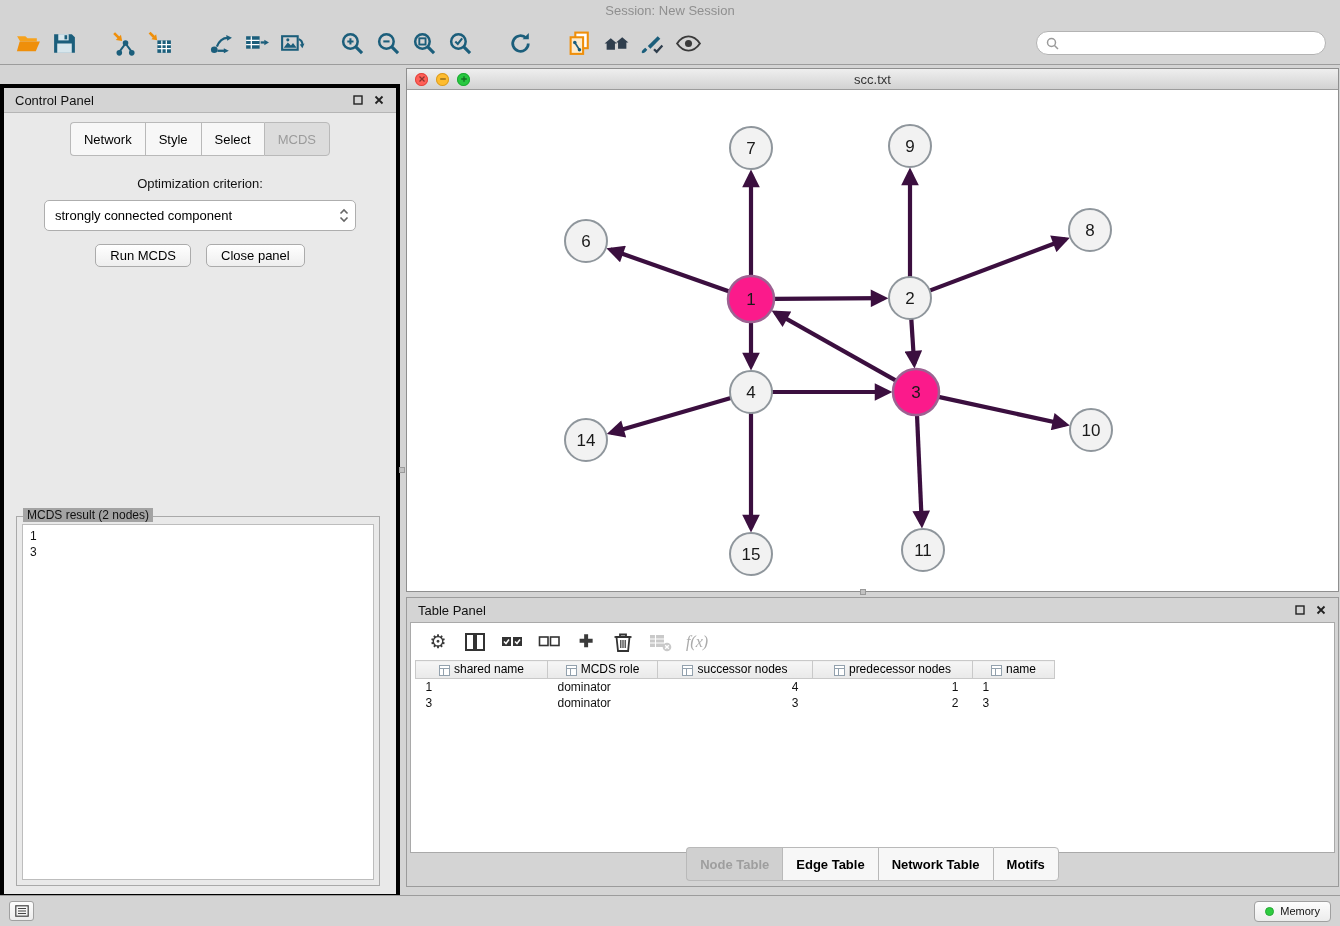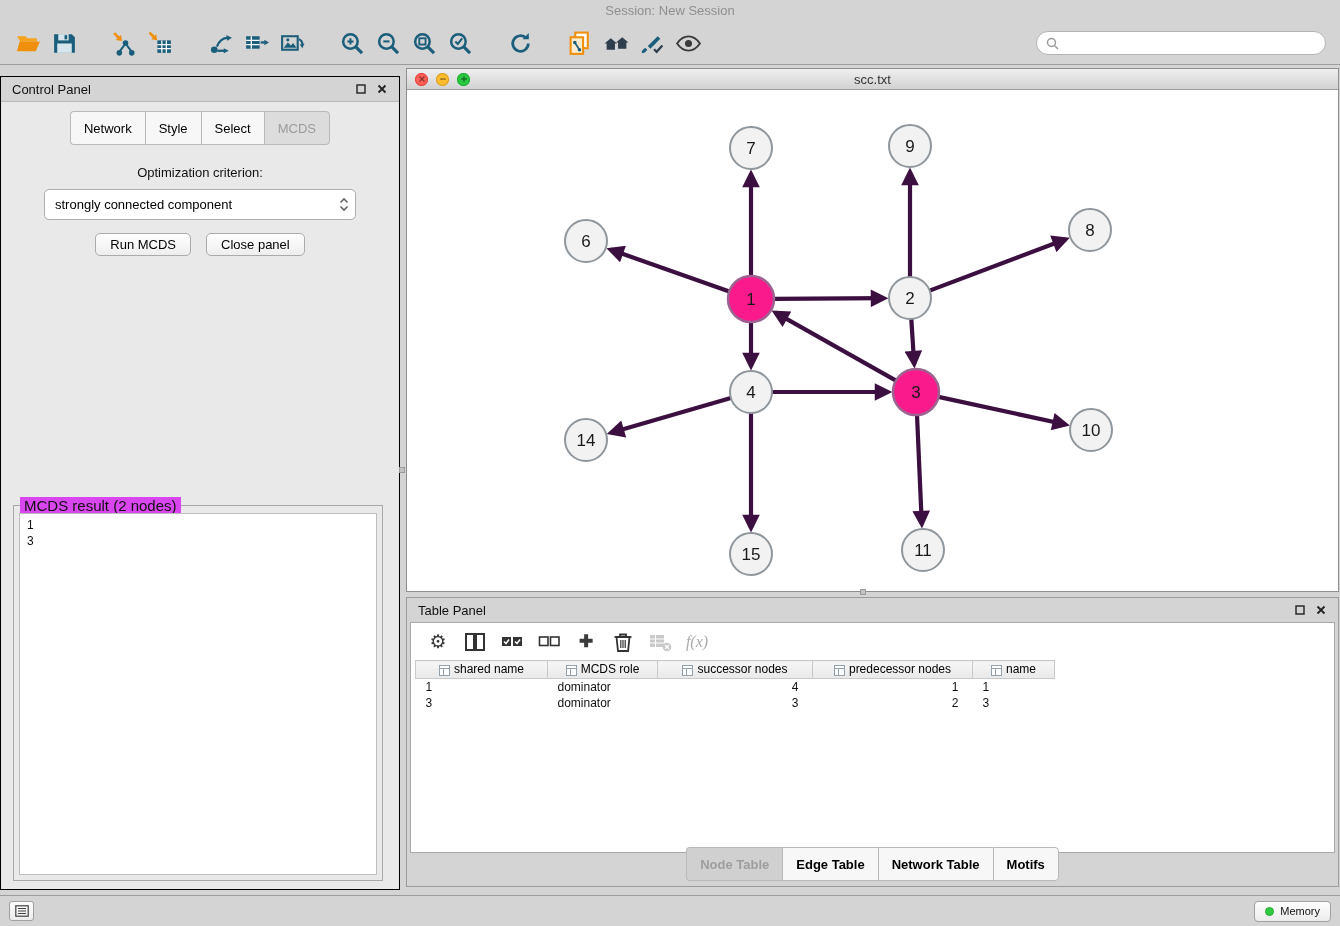--- a/index.html
+++ b/index.html
@@ -19,34 +19,34 @@
   .tbtn svg{width:27px;height:27px;}
   .grp{margin-left:24px;}
   .searchbox{margin-left:auto;margin-right:4px;width:290px;height:24px;border:1px solid #b3b3b3;border-radius:13px;background:#fff;display:flex;align-items:center;padding:0 9px;gap:5px;}
   .searchbox input{border:none;outline:none;flex:1;font-size:12px;background:transparent;font-family:"Liberation Sans",sans-serif;}
   
   .workspace{position:relative;height:830px;}
   .panel-header{height:24px;display:flex;align-items:center;padding:0 11px;font-size:13px;color:#111;}
   .ph-icons{margin-left:auto;display:flex;gap:9px;align-items:center;}
   .ph-btn{background:none;border:none;padding:0;width:12px;height:12px;display:flex;align-items:center;justify-content:center;cursor:pointer;}
   
-  .control-panel{position:absolute;left:0;top:11px;width:400px;height:814px;background:#d4d4d4;border:1px solid #000000;}
+  .control-panel{position:absolute;left:0;top:19px;width:400px;height:814px;background:#d4d4d4;border:4px solid #000000;}
   .cp-body{position:absolute;top:24px;bottom:0;left:0;right:0;background:#e9e9e9;border-top:1px solid #b5b5b5;}
   .cp-tabs{display:flex;justify-content:center;margin-top:9px;}
   .tab{font-size:13px;padding:2px 13px;background:#f7f7f7;border:1px solid #b9b9b9;border-right:none;color:#000;cursor:pointer;font-family:"Liberation Sans",sans-serif;height:34px;}
   .tab:first-child{border-radius:4px 0 0 4px;}
   .tab:last-child{border-radius:0 4px 4px 0;border-right:1px solid #b9b9b9;}
   .tab.active{background:#dcdcdc;color:#9b9b9b;}
   .opt-label{text-align:center;font-size:13px;margin-top:20px;color:#111;}
   .dropdown{width:312px;height:31px;margin:9px auto 0;background:#fff;border:1px solid #aeaeae;border-radius:5px;display:flex;align-items:center;padding:0 5px 0 10px;font-size:13px;cursor:pointer;}
   .dd-arrows{margin-left:auto;display:flex;}
   .btn-row{display:flex;justify-content:center;gap:15px;margin-top:13px;}
   .mac-btn{font-size:13px;padding:3px 14px;background:linear-gradient(#ffffff,#eeeeee);border:1px solid #ababab;border-radius:5px;cursor:pointer;font-family:"Liberation Sans",sans-serif;}
   .mcds-result{position:absolute;left:12px;right:16px;top:403px;bottom:8px;border:1px solid #a9a9a9;}
-  .legend{position:absolute;top:-9px;left:6px;background:#d946ef;padding:0 4px;font-size:15px;color:#111;}
+  .legend{position:absolute;top:-9px;left:6px;background:#a3a3a3;padding:0 4px;font-size:12px;color:#111;}
   .result-list{position:absolute;left:5px;right:5px;top:7px;bottom:5px;background:#fff;border:1px solid #bdbdbd;font-size:12px;padding:3px 7px;line-height:16px;overflow:auto;color:#111;}
   
   .network-window{position:absolute;left:406px;top:3px;width:933px;height:524px;border:1px solid #8f8f8f;background:#fff;}
   .net-titlebar{height:21px;background:linear-gradient(#efefef,#d2d2d2);border-bottom:1px solid #9c9c9c;position:relative;display:flex;align-items:center;padding:2px 8px;gap:8px;}
   .tl{width:13px;height:13px;border-radius:50%;display:inline-flex;align-items:center;justify-content:center;padding:0;border:none;cursor:pointer;z-index:2;}
   .tl svg{width:8px;height:8px;}
   .tl-red{background:#ff5f57;box-shadow:inset 0 0 0 1px #e0443e;}
   .tl-yellow{background:#febc2e;box-shadow:inset 0 0 0 1px #d89b22;}
   .tl-green{background:#28c840;box-shadow:inset 0 0 0 1px #1ea833;}
   .net-title{position:absolute;left:0;right:0;text-align:center;font-size:13px;color:#333;}

